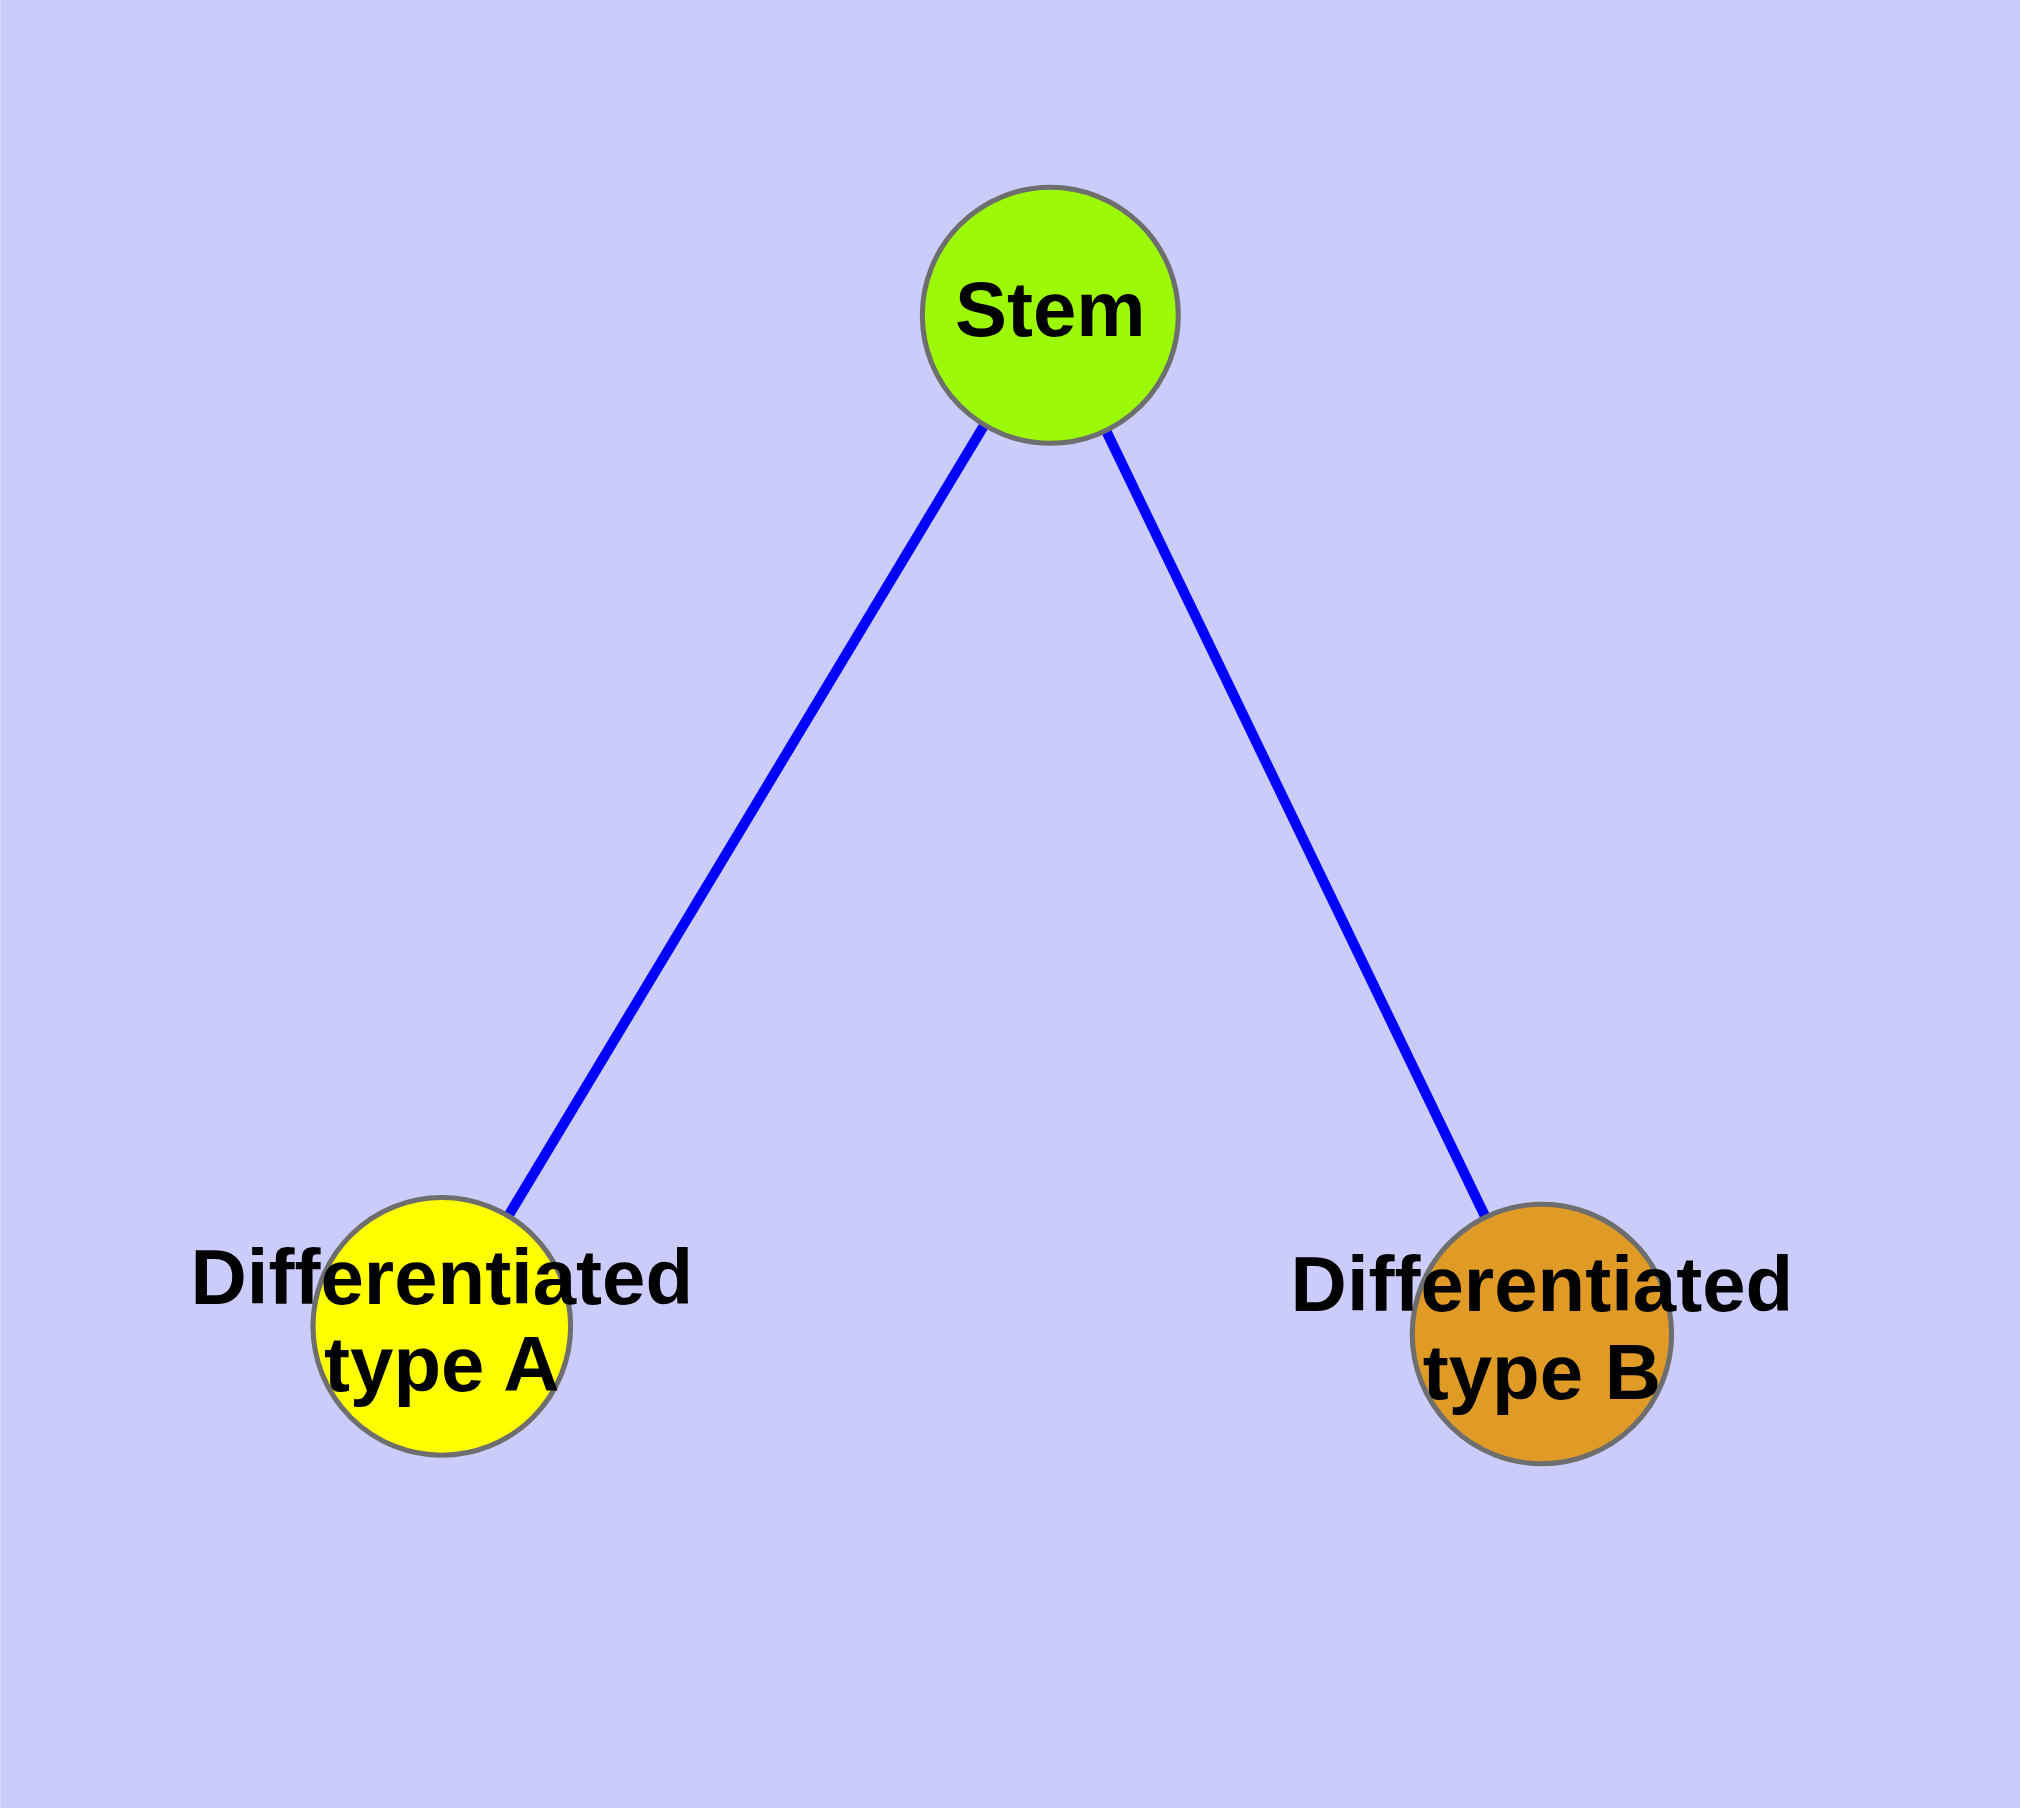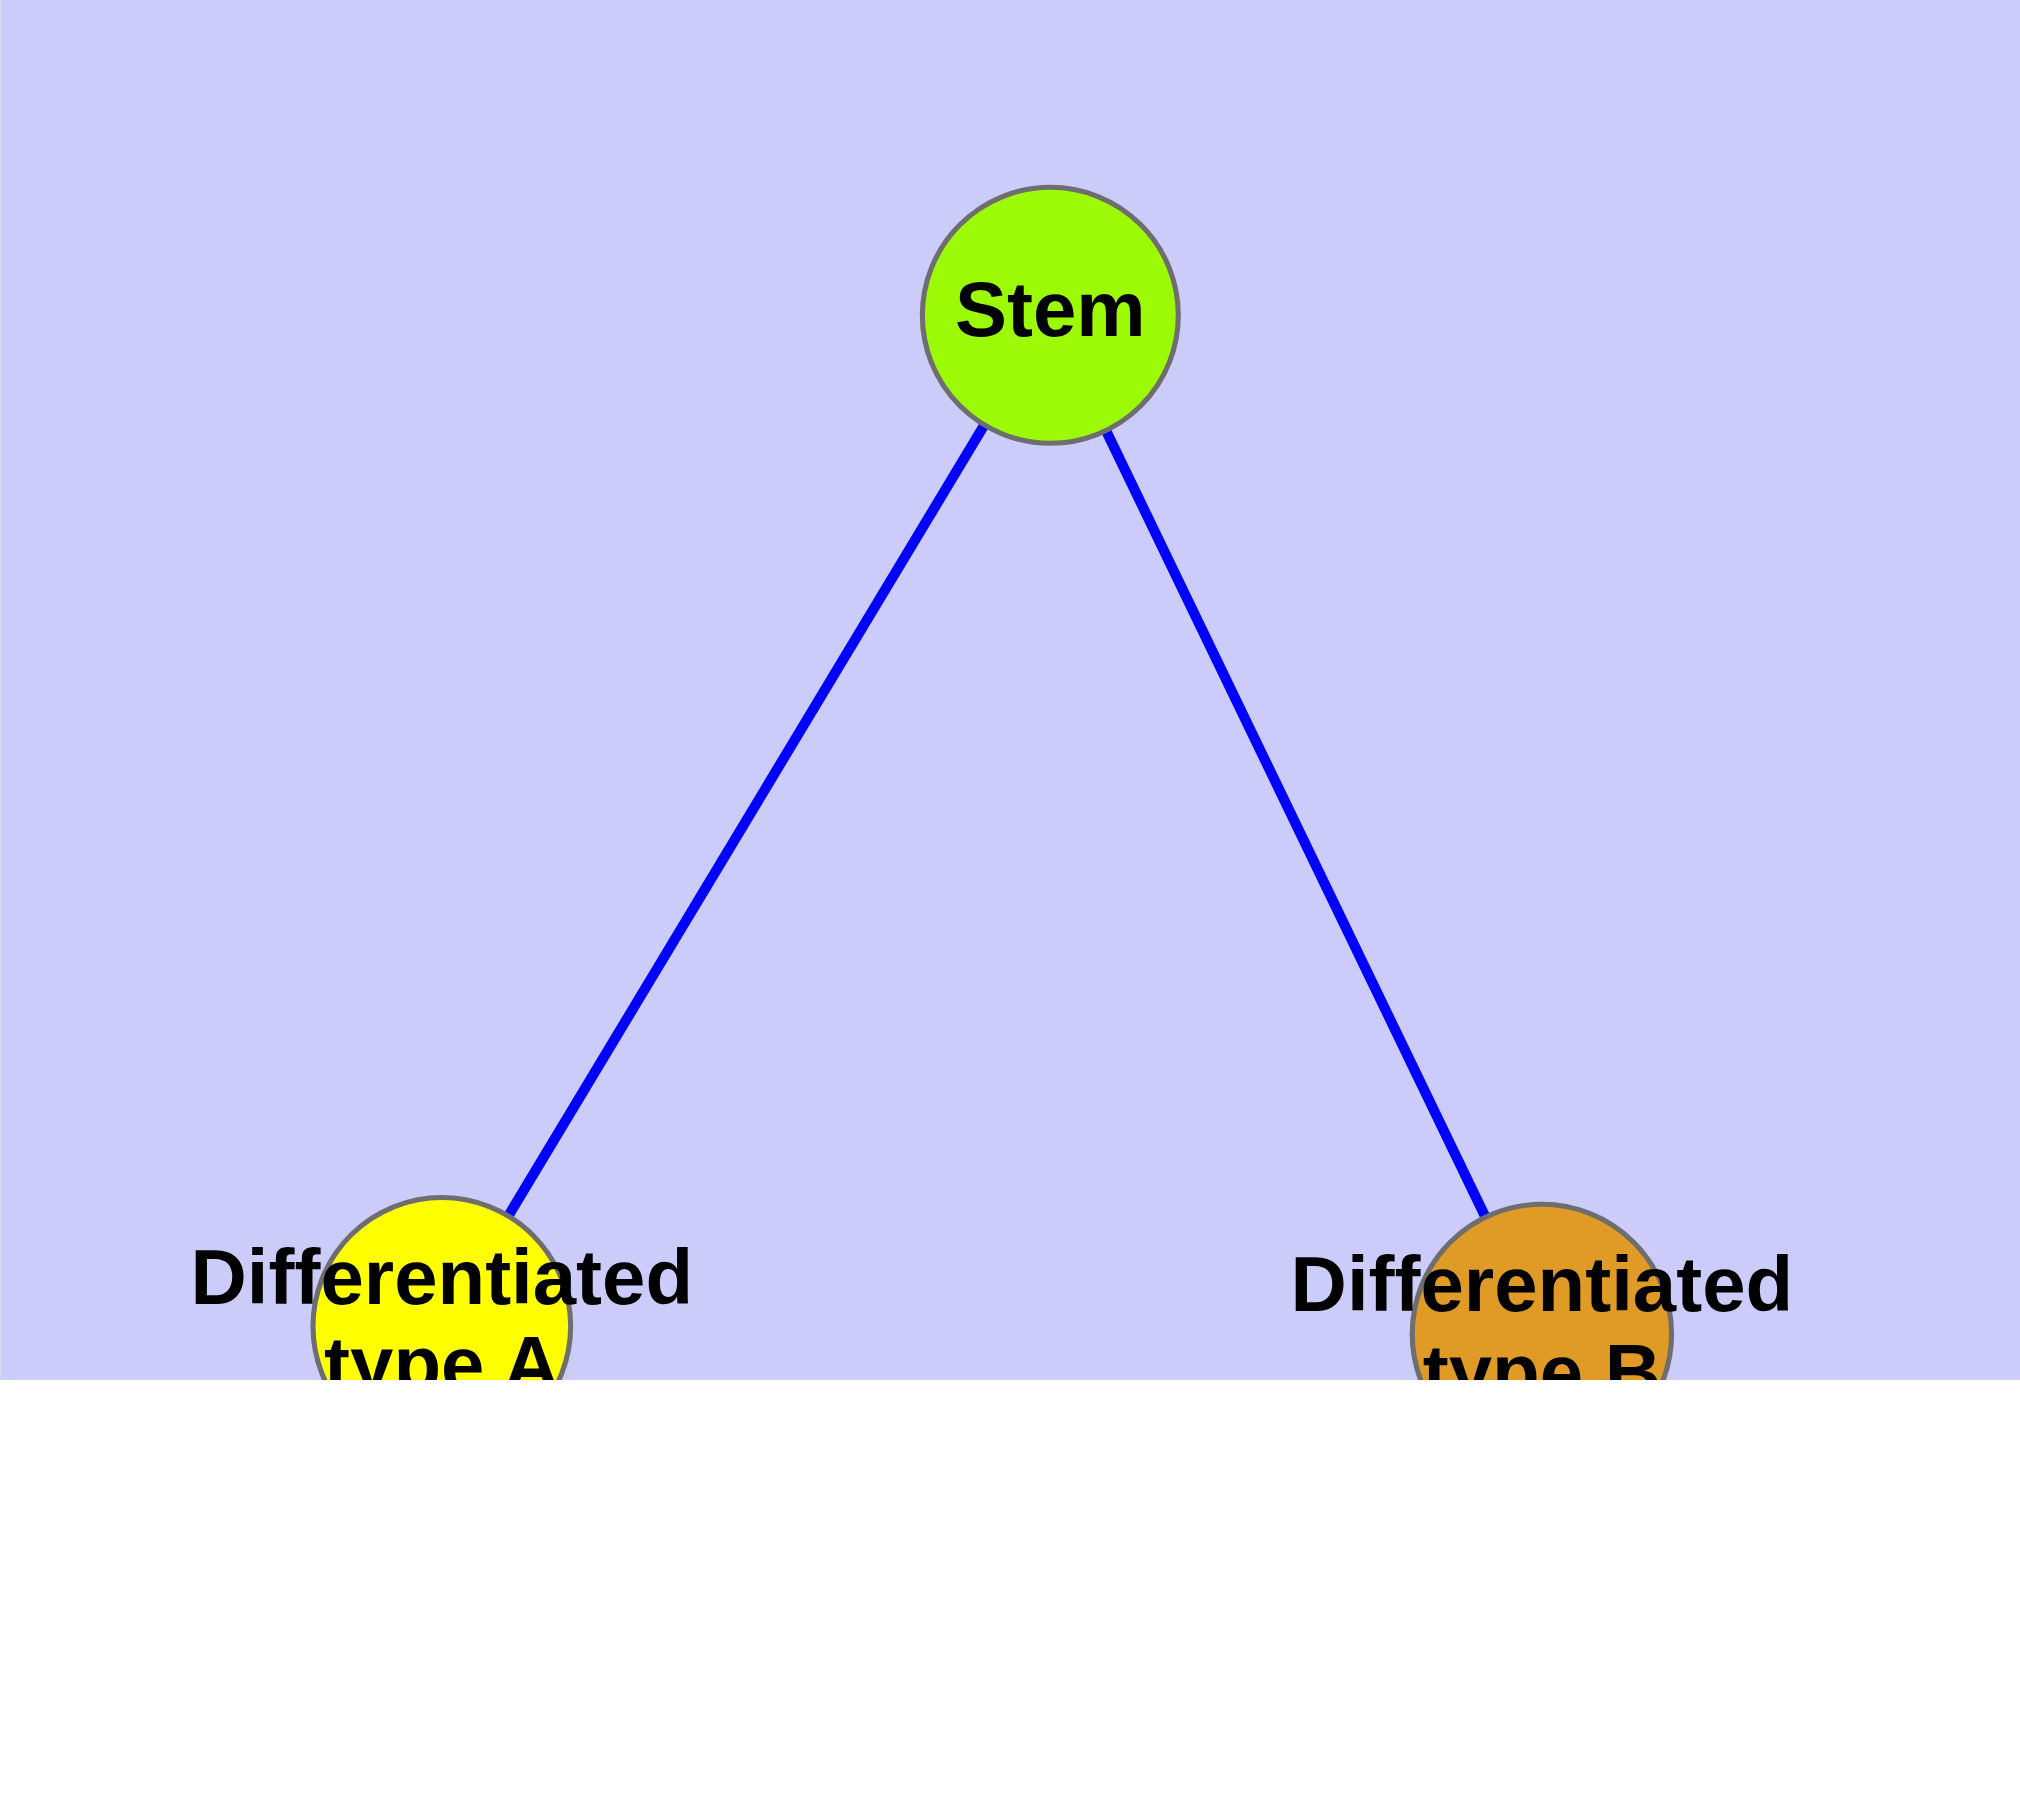--- a/index.html
+++ b/index.html
@@ -33,21 +33,21 @@
   .node-circle {
     stroke: #6e6e6e;
   }
   .graph-edge {
     stroke-linecap: butt;
   }
 </style>
 </head>
 <body>
 
-<div id="canvas" style="width: 2021px; height: 1380px;">
+<div id="canvas" style="width: 2021px; height: 1808px;">
   <svg id="graph-svg" viewBox="0 0 2384 2138" xmlns="http://www.w3.org/2000/svg">
     <rect id="bg-rect" x="0" y="0" width="2384" height="2138" fill="#ccccfa"></rect>
     <g id="edges-layer">
         <line class="graph-edge" x1="1160.1044708025356" y1="503.0896467027508" x2="600.4111862510426" y2="1433.0535582207606" stroke="#0000ff" stroke-width="12"></line>
         <line class="graph-edge" x1="1305.4909584912707" y1="509.7967794939784" x2="1751.6398786526343" y2="1434.401955414597" stroke="#0000ff" stroke-width="12"></line>
       </g>
     <g id="nodes-layer">
         <g>
           <circle class="node-circle" cx="1239" cy="372" r="151" fill="#9dfa06" stroke="#6e6e6e" stroke-width="6"></circle>
           <text class="node-label" x="1239" y="372" font-size="92" fill="#000000"><tspan x="1239" dy="0">Stem</tspan></text>

